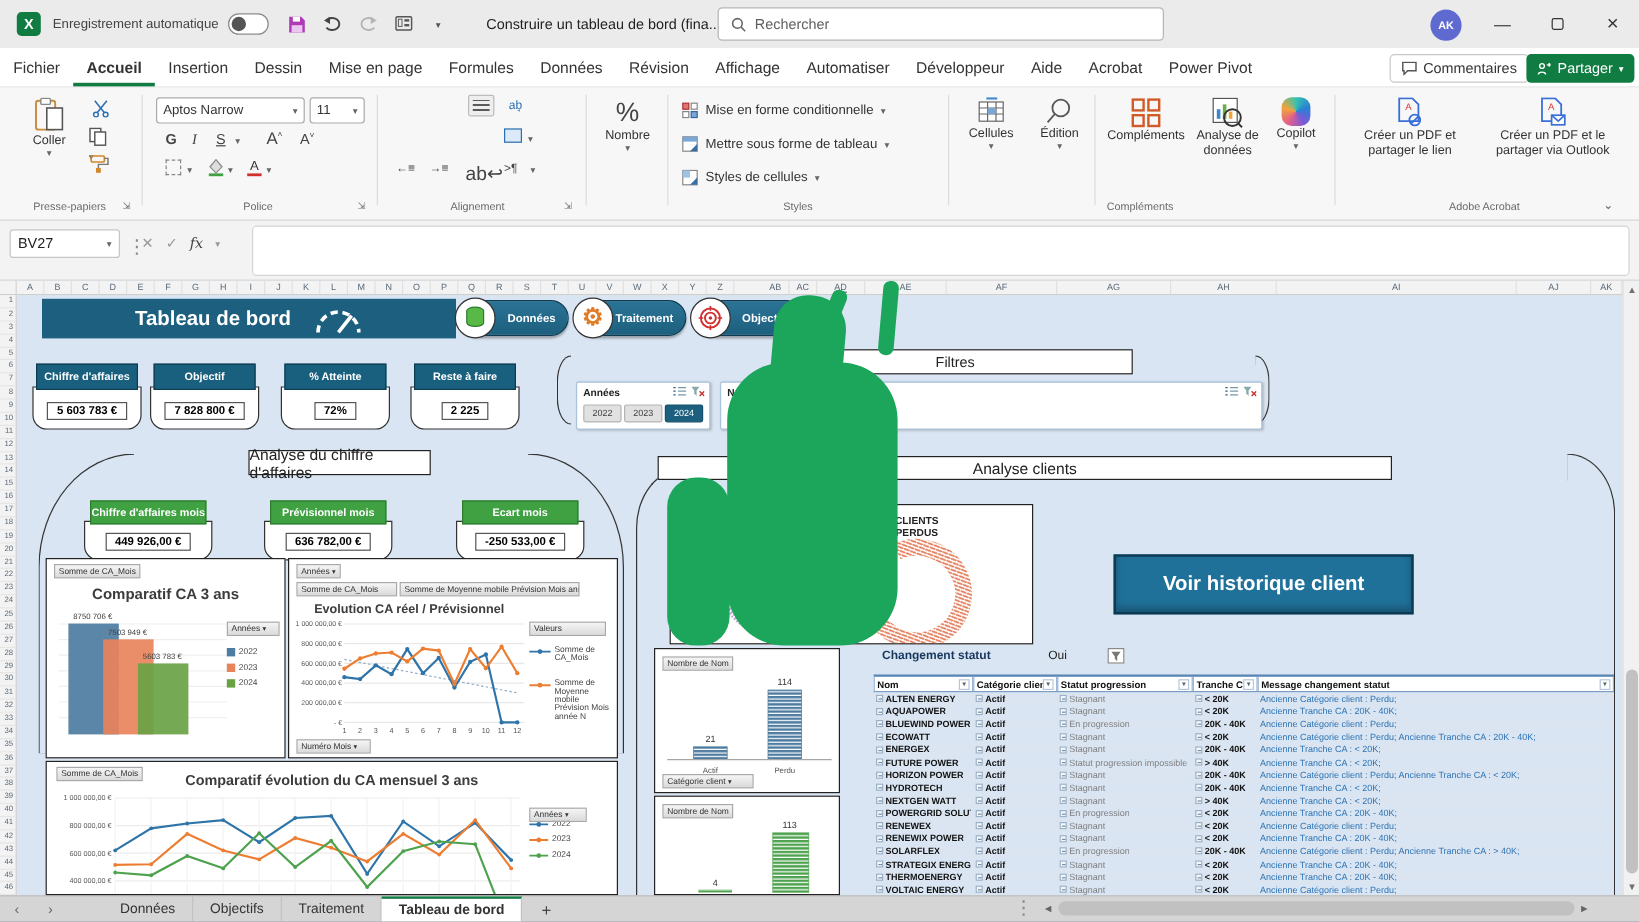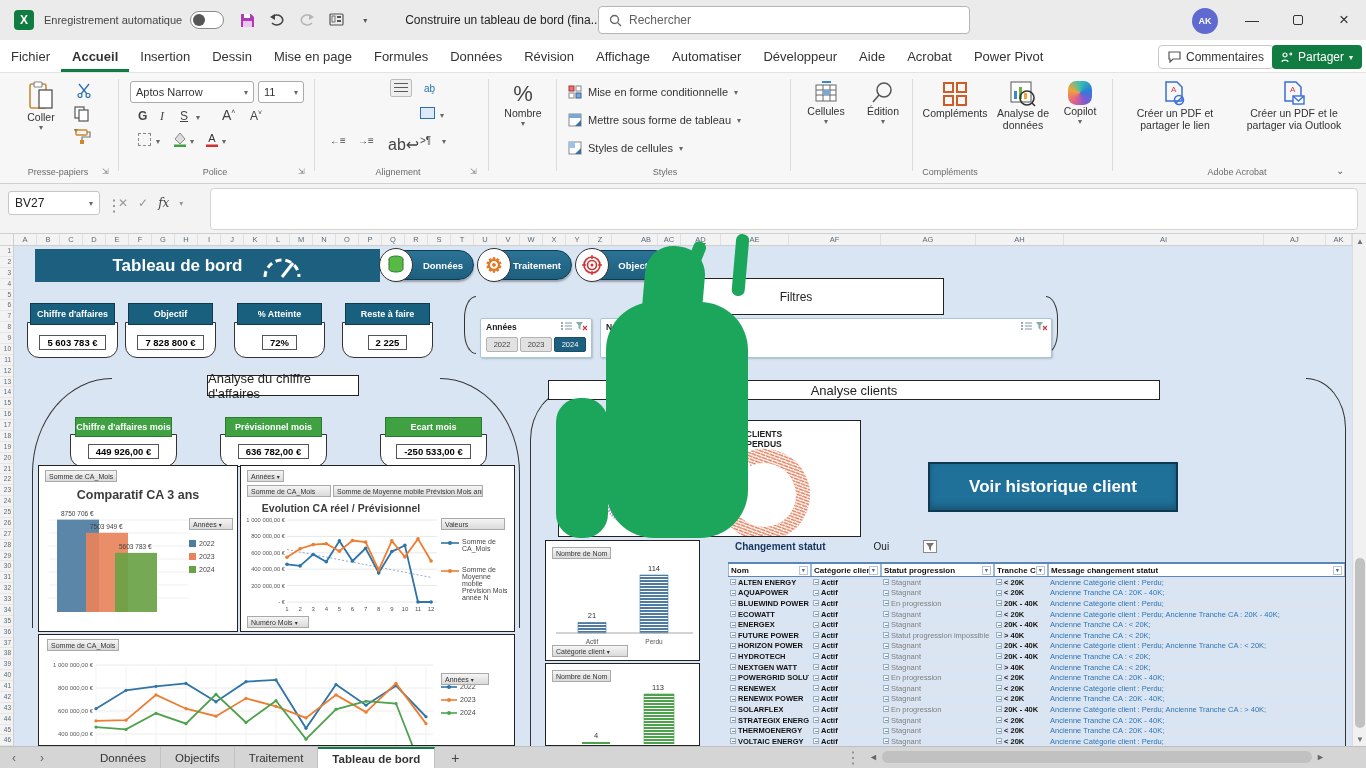--- a/index.html
+++ b/index.html
@@ -543,21 +543,21 @@
           <div class="kpihead" style="left: 237px; top: 67px; width: 85px; height: 22px;">% Atteinte</div>
           <div class="kpicard" style="left: 234px; top: 86px; width: 91px; height: 36px;">
             <div class="kpival">72%</div>
           </div>
           <div class="kpihead" style="left: 345px; top: 67px; width: 85px; height: 22px;">Reste à faire</div>
           <div class="kpicard" style="left: 342px; top: 86px; width: 91px; height: 36px;">
             <div class="kpival">2 225</div>
           </div>
         </div>
 
-      <div class="titlebox" style="left:648px;top:42px;width:296px;height:37px;font-size:12px;z-index:2;">
+      <div class="titlebox" style="left:648px;top:55px;width:296px;height:21px;font-size:12px;z-index:2;">
           <span>Filtres</span>
         </div>
       <div class="arc" style="left:464px;top:60px;width:12px;height:58px;border-left-width:1.5px;border-top-width:1.5px;border-bottom-width:1.5px;border-top-left-radius:12px 22px;border-bottom-left-radius:12px 22px;"></div>
       <div class="arc" style="left:1046px;top:60px;width:12px;height:58px;border-right-width:1.5px;border-top-width:1.5px;border-bottom-width:1.5px;border-top-right-radius:12px 22px;border-bottom-right-radius:12px 22px;"></div>
       <div class="slicer" style="left:480px;top:82px;width:112px;height:40px;" id="yearslicer">
           <div class="shead">Années</div>
           <div class="sicons">
             <svg width="11" height="9" viewBox="0 0 11 9">
               <path d="M0 1h2M0 4h2M0 7h2" stroke="#357" stroke-width="1"></path>
               <path d="M4 1h7M4 4h7M4 7h7" stroke="#79a" stroke-width="1"></path>
@@ -713,20 +713,21 @@
                 <line x1="0" y1="3" x2="18" y2="3" stroke="#ed7d31" stroke-width="1.6"></line>
                 <circle cx="9" cy="3" r="2" fill="#ed7d31"></circle>
               </svg>
               <span>Somme de Moyenne mobile Prévision Mois année N</span>
             </div>
           </div>
           <div class="fieldbtn" style="left: 6px; top: 150px; width: 62px;">Numéro Mois<span style="font-size: 6px;">▾</span></div>
         </div>
       <div class="chartbox" style="left:38px;top:398px;width:477px;height:112px;" id="chart3">
           <div class="fieldbtn" style="left: 8px; top: 4px;">Somme de CA_Mois</div>
+          <div class="ctitle" style="top: 8px; font-size: 12px;">Comparatif évolution du CA mensuel 3 ans</div>
           <svg width="400" height="86" style="position:absolute;left:2px;top:24px;overflow:hidden;">
             <line x1="55" y1="6" x2="392" y2="6" stroke="#ececec"></line>
             <text x="52" y="8" font-size="6" fill="#595959" text-anchor="end">1 000 000,00 €</text>
             <line x1="55" y1="29" x2="392" y2="29" stroke="#ececec"></line>
             <text x="52" y="31" font-size="6" fill="#595959" text-anchor="end">800 000,00 €</text>
             <line x1="55" y1="52" x2="392" y2="52" stroke="#ececec"></line>
             <text x="52" y="54" font-size="6" fill="#595959" text-anchor="end">600 000,00 €</text>
             <line x1="55" y1="75" x2="392" y2="75" stroke="#ececec"></line>
             <text x="52" y="77" font-size="6" fill="#595959" text-anchor="end">400 000,00 €</text>
             <line x1="55" y1="98" x2="392" y2="98" stroke="#ececec"></line>

